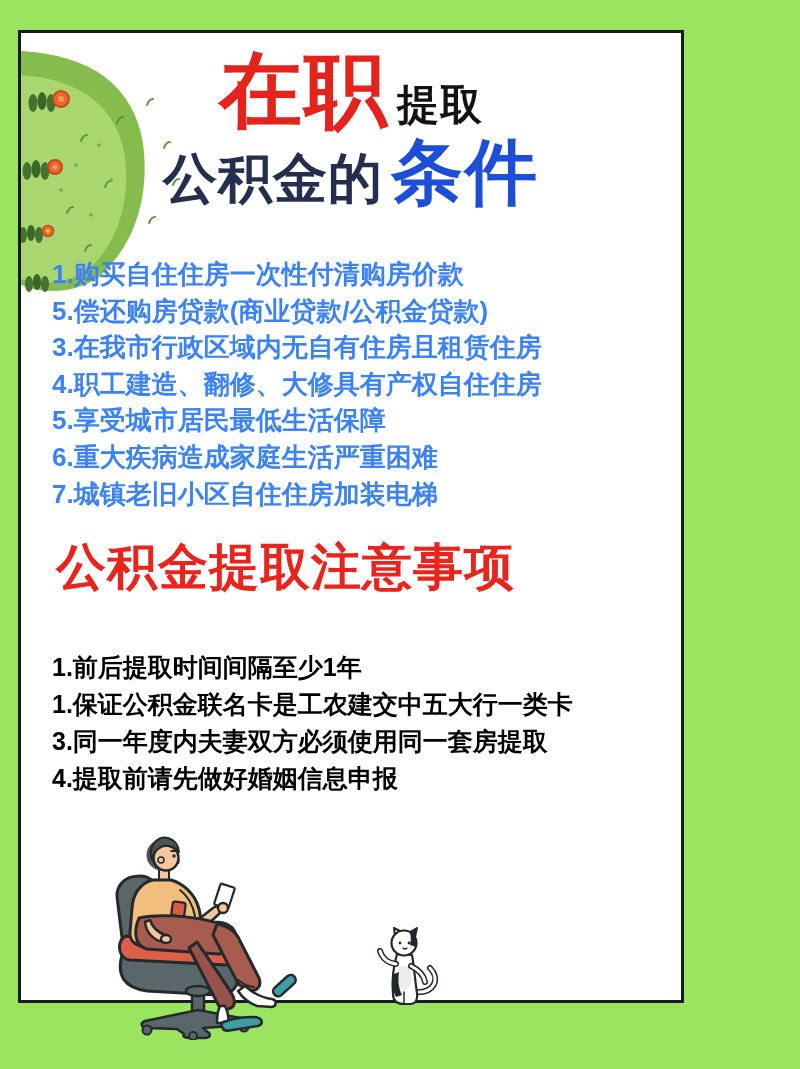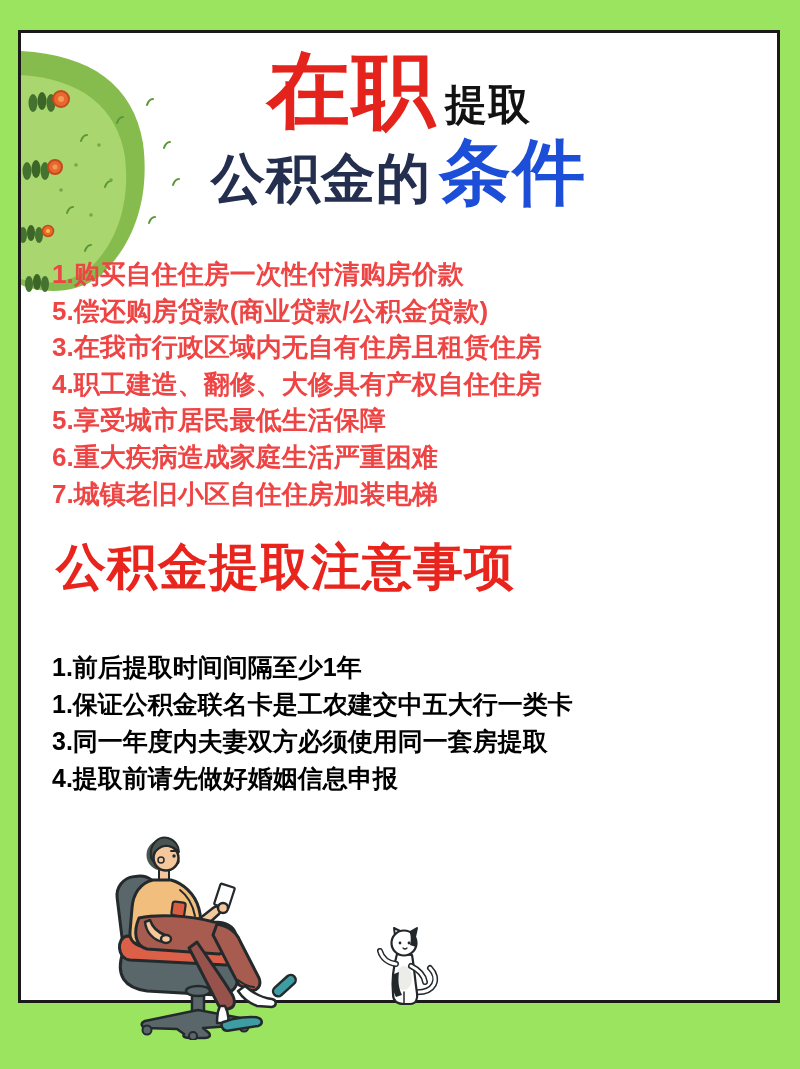--- a/index.html
+++ b/index.html
@@ -1,34 +1,34 @@
 <!DOCTYPE html>
 <html><head>
 <meta charset="utf-8">
 <style>
   * { box-sizing: border-box; }
   html,body { margin:0; padding:0; background:#9BE45F; }
   body { font-family:"Liberation Sans","DejaVu Sans",sans-serif; }
   .poster { position:relative; width:800px; height:1069px; background:#9BE45F; overflow:hidden; }
   .card {
-    position:absolute; left:18px; top:30px; width:762px; height:973px;
+    position:absolute; left:18px; top:30px; width:666px; height:973px;
     background:#FFFFFF; border:3px solid #1A1A1A;
   }
   .bush { position:absolute; left:0; top:12px; }
   .title-block { position:absolute; top:16px; left:0; width:100%; text-align:center; font-weight:900; }
   .title-line { display:flex; justify-content:center; align-items:baseline; gap:8px; line-height:1; white-space:nowrap; }
   .title-line2 { margin-top:10px;font-family:Liberation Mono, monospace; }
   .t-red-xl  { font-size:83px; color:#E3231C; letter-spacing:2px; }
   .t-black-md{ font-size:42px; color:#121212; letter-spacing:1px; }
   .t-navy-md { font-size:54px; color:#242E4E; letter-spacing:1px; }
   .t-red-xl2 { font-size:72px; color:#1d4ed8; letter-spacing:2px; }
   ol.plain { margin:0; padding:0; list-style:none; }
   .conditions {
     position:absolute; top:223px; left:31px; right:10px;
-    font-size:26px; font-weight:900; color:#ef4444; line-height:36.6px; white-space:nowrap;
+    font-size:26px; font-weight:900; color:#3b82f6; line-height:36.6px; white-space:nowrap;
   }
   .notes-heading {
     position:absolute; top:507px; left:35px; margin:0;
     font-size:50px; font-weight:900; color:#E8241C; letter-spacing:1px; line-height:1.1; white-space:nowrap;
   }
   .notes {
     position:absolute; top:616px; left:31px; right:10px;
     font-size:25px; font-weight:900; color:#000000; line-height:37px; white-space:nowrap;
   }
   .man-chair { position:absolute; left:85px; top:828px; }

